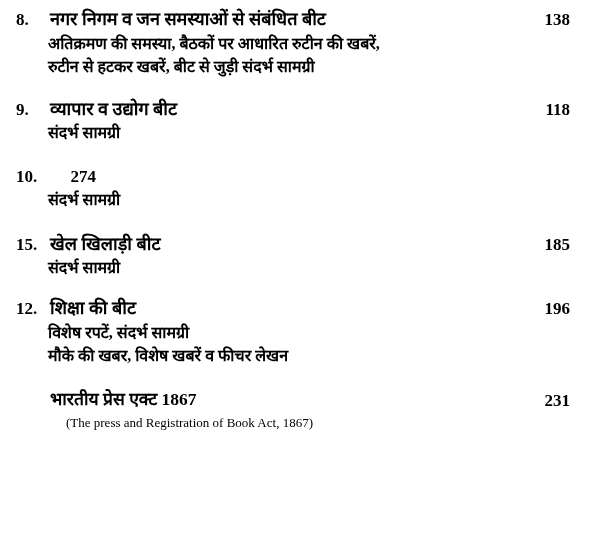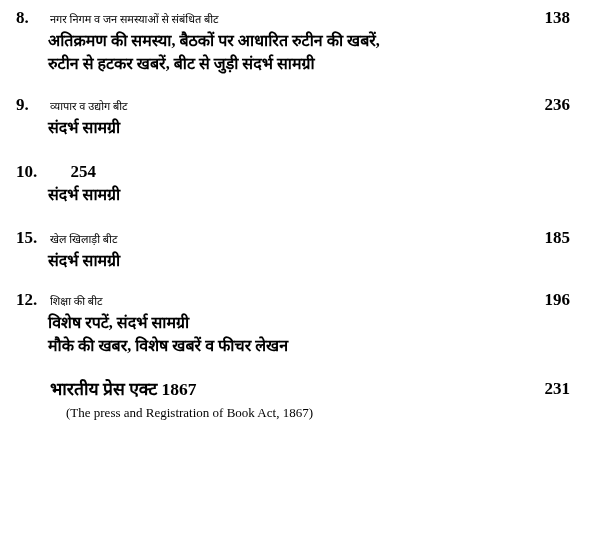--- a/index.html
+++ b/index.html
@@ -32,22 +32,22 @@
   .num {
     flex: 0 0 34px;
     font-weight: bold;
     font-size: 17px;
     text-align: left;
     padding-left: 2px;
     letter-spacing: 0px;
   }
   .title {
     flex: 1 1 auto;
-    font-weight: normal;
-    font-size: 11px;
+    font-weight: bold;
+    font-size: 18px;
     line-height: 1.25;
     padding-right: 10px;
   }
   .page-no {
     flex: 0 0 46px;
     text-align: right;
     font-weight: bold;
     font-size: 17px;
   }
   .sub {
@@ -57,21 +57,21 @@
     font-weight: bold;
     padding-top: 1px;
   }
   .sub div {
     white-space: nowrap;
   }
   .footer-entry {
     margin-top: 22px;
   }
   .footer-entry .entry-main {
-    align-items: flex-start;
+    align-items: flex-end;
   }
   .footer-entry .num {
     flex: 0 0 34px;
   }
   .footer-entry .title {
     font-weight: bold;
     font-size: 17.5px;
   }
   .footer-sub {
     margin-left: 52px;
@@ -94,31 +94,31 @@
     <div class="sub">
       <div>अतिक्रमण की समस्या, बैठकों पर आधारित रुटीन की खबरें,</div>
       <div>रुटीन से हटकर खबरें, बीट से जुड़ी संदर्भ सामग्री</div>
     </div>
   </div>
 
   <div class="toc-entry" style="margin-top:20px;">
     <div class="entry-main">
       <span class="num">9.</span>
       <span class="title">व्यापार व उद्योग बीट</span>
-      <span class="page-no">236</span>
+      <span class="page-no">118</span>
     </div>
     <div class="sub">
       <div>संदर्भ सामग्री</div>
     </div>
   </div>
 
   <div class="toc-entry" style="margin-top:22px;">
     <div class="entry-main">
       <span class="num">10.</span>
-      <span class="page-no">254</span>
+      <span class="page-no">274</span>
     </div>
     <div class="sub">
       <div>संदर्भ सामग्री</div>
     </div>
   </div>
 
   <div class="toc-entry" style="margin-top:22px;">
     <div class="entry-main">
       <span class="num">15.</span>
       <span class="title">खेल खिलाड़ी बीट</span>

